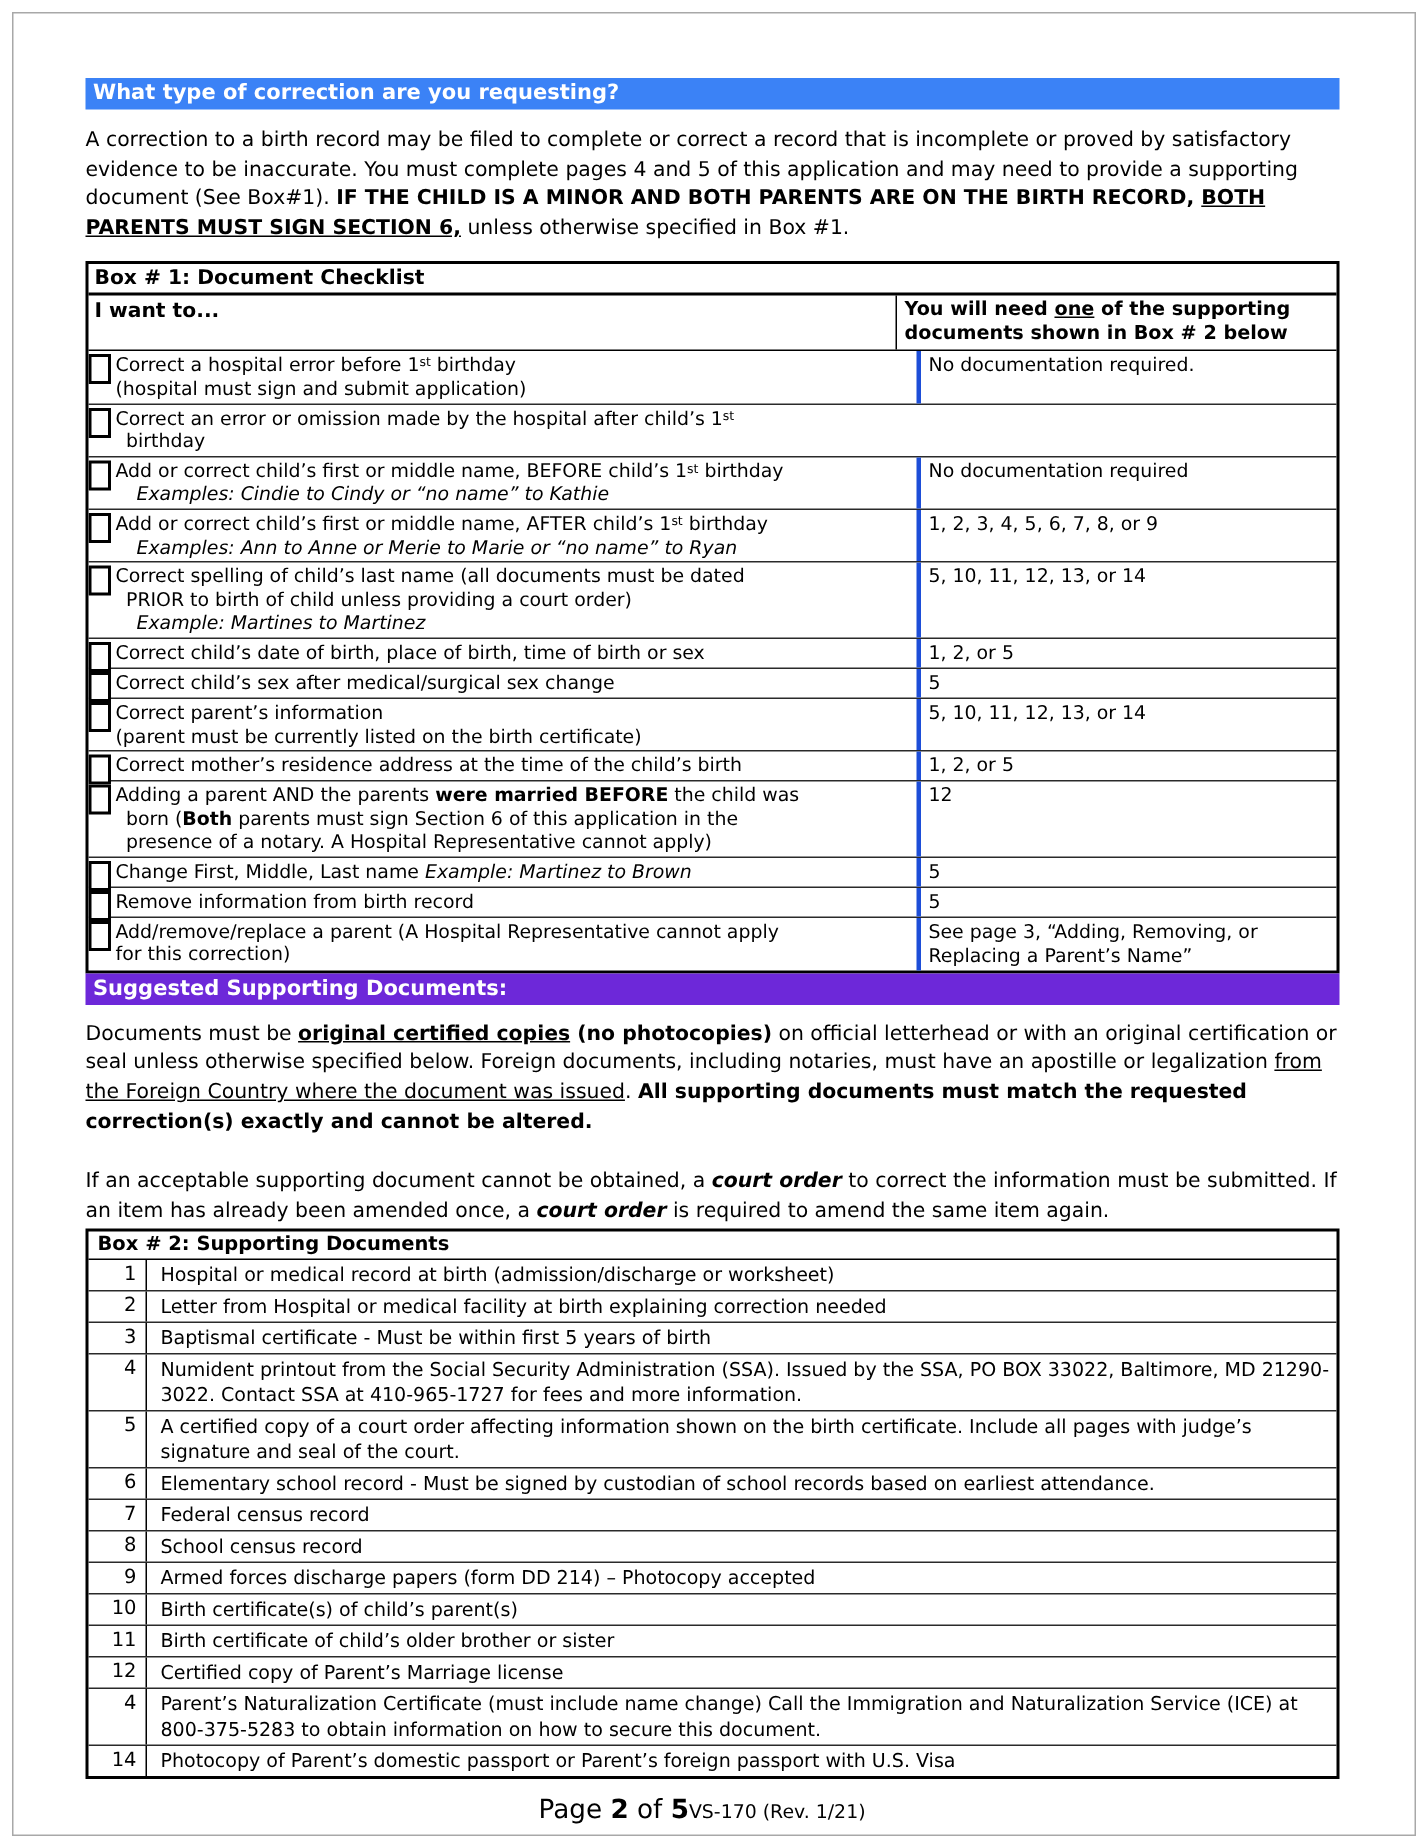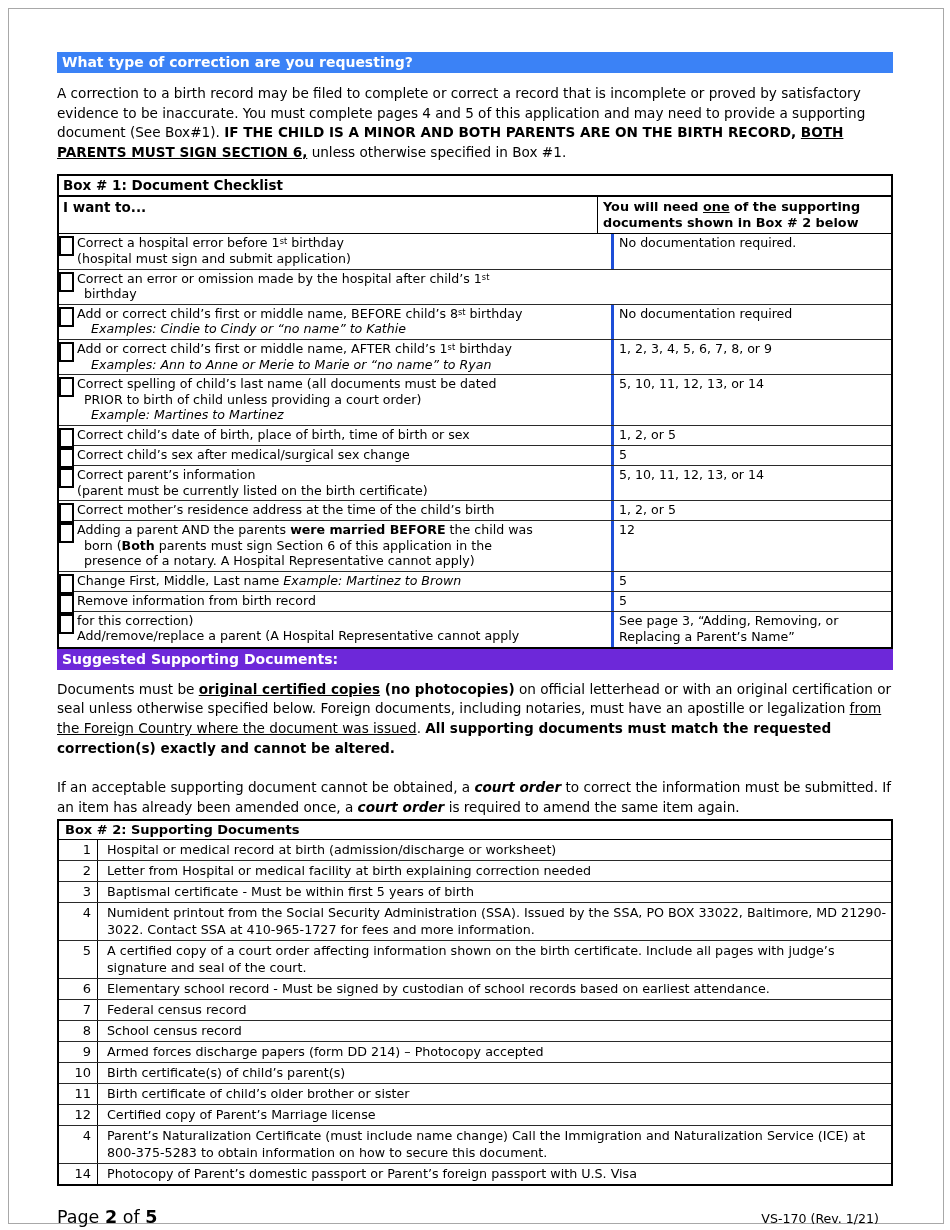--- a/index.html
+++ b/index.html
@@ -49,21 +49,21 @@
 
   
   .box2{margin-top:2px;border:2px solid #000;}
   .b2title{font-weight:bold;font-size:13px;padding:1px 4px 2px 6px;border-bottom:1px solid #000;}
   .b2row{display:flex;border-bottom:1px solid #2a2a2a;}
   .b2row:last-child{border-bottom:none;}
   .b2num{flex:0 0 32px;text-align:right;padding:1px 6px 2px 0;
     border-right:1px solid #000;font-size:13px;line-height:17px;}
   .b2text{flex:1;padding:1px 4px 2px 9px;font-size:12.7px;line-height:17px;}
 
-  .footer{display:flex;justify-content:space-between;align-items:baseline;margin-top:21px;}
+  .footer{display:flex;justify-content:center;align-items:baseline;margin-top:11px;}
   .footer-left{font-size:17.5px;}
   .footer-right{font-size:12.6px;padding-right:14px;}
 </style>
 </head>
 <body>
 
 <div class="page-edge"></div>
 
 <div class="content">
 
@@ -91,21 +91,21 @@
         <div class="b1row">
           <div class="b1left">
             <span class="checkbox"></span>
             <div class="ln"><span>Correct an error or omission made by the hospital after child’s 1</span><span class="sup">st</span></div>
             <div class="ln ind1"><span>birthday</span></div>
           </div>
         </div>
         <div class="b1row">
           <div class="b1left">
             <span class="checkbox"></span>
-            <div class="ln"><span>Add or correct child’s first or middle name, BEFORE child’s 8</span><span class="sup">st</span><span> birthday</span></div>
+            <div class="ln"><span>Add or correct child’s first or middle name, BEFORE child’s 1</span><span class="sup">st</span><span> birthday</span></div>
             <div class="ln ind2"><span class="i">Examples: Cindie to Cindy or “no name” to Kathie</span></div>
           </div>
           <div class="b1right">No documentation required</div>
         </div>
         <div class="b1row">
           <div class="b1left">
             <span class="checkbox"></span>
             <div class="ln"><span>Add or correct child’s first or middle name, AFTER child’s 1</span><span class="sup">st</span><span> birthday</span></div>
             <div class="ln ind2"><span class="i">Examples: Ann to Anne or Merie to Marie or “no name” to Ryan</span></div>
           </div>
@@ -168,22 +168,22 @@
         <div class="b1row">
           <div class="b1left">
             <span class="checkbox"></span>
             <div class="ln"><span>Remove information from birth record</span></div>
           </div>
           <div class="b1right">5</div>
         </div>
         <div class="b1row">
           <div class="b1left">
             <span class="checkbox"></span>
+            <div class="ln"><span>Add/remove/replace a parent (A Hospital Representative cannot apply</span></div>
             <div class="ln"><span>for this correction)</span></div>
-            <div class="ln"><span>Add/remove/replace a parent (A Hospital Representative cannot apply</span></div>
           </div>
           <div class="b1right">See page 3, “Adding, Removing, or Replacing a Parent’s Name”</div>
         </div>
       </div>
   </div>
 
   <div class="bar2">
     <span>Suggested Supporting Documents:</span>
   </div>
 

